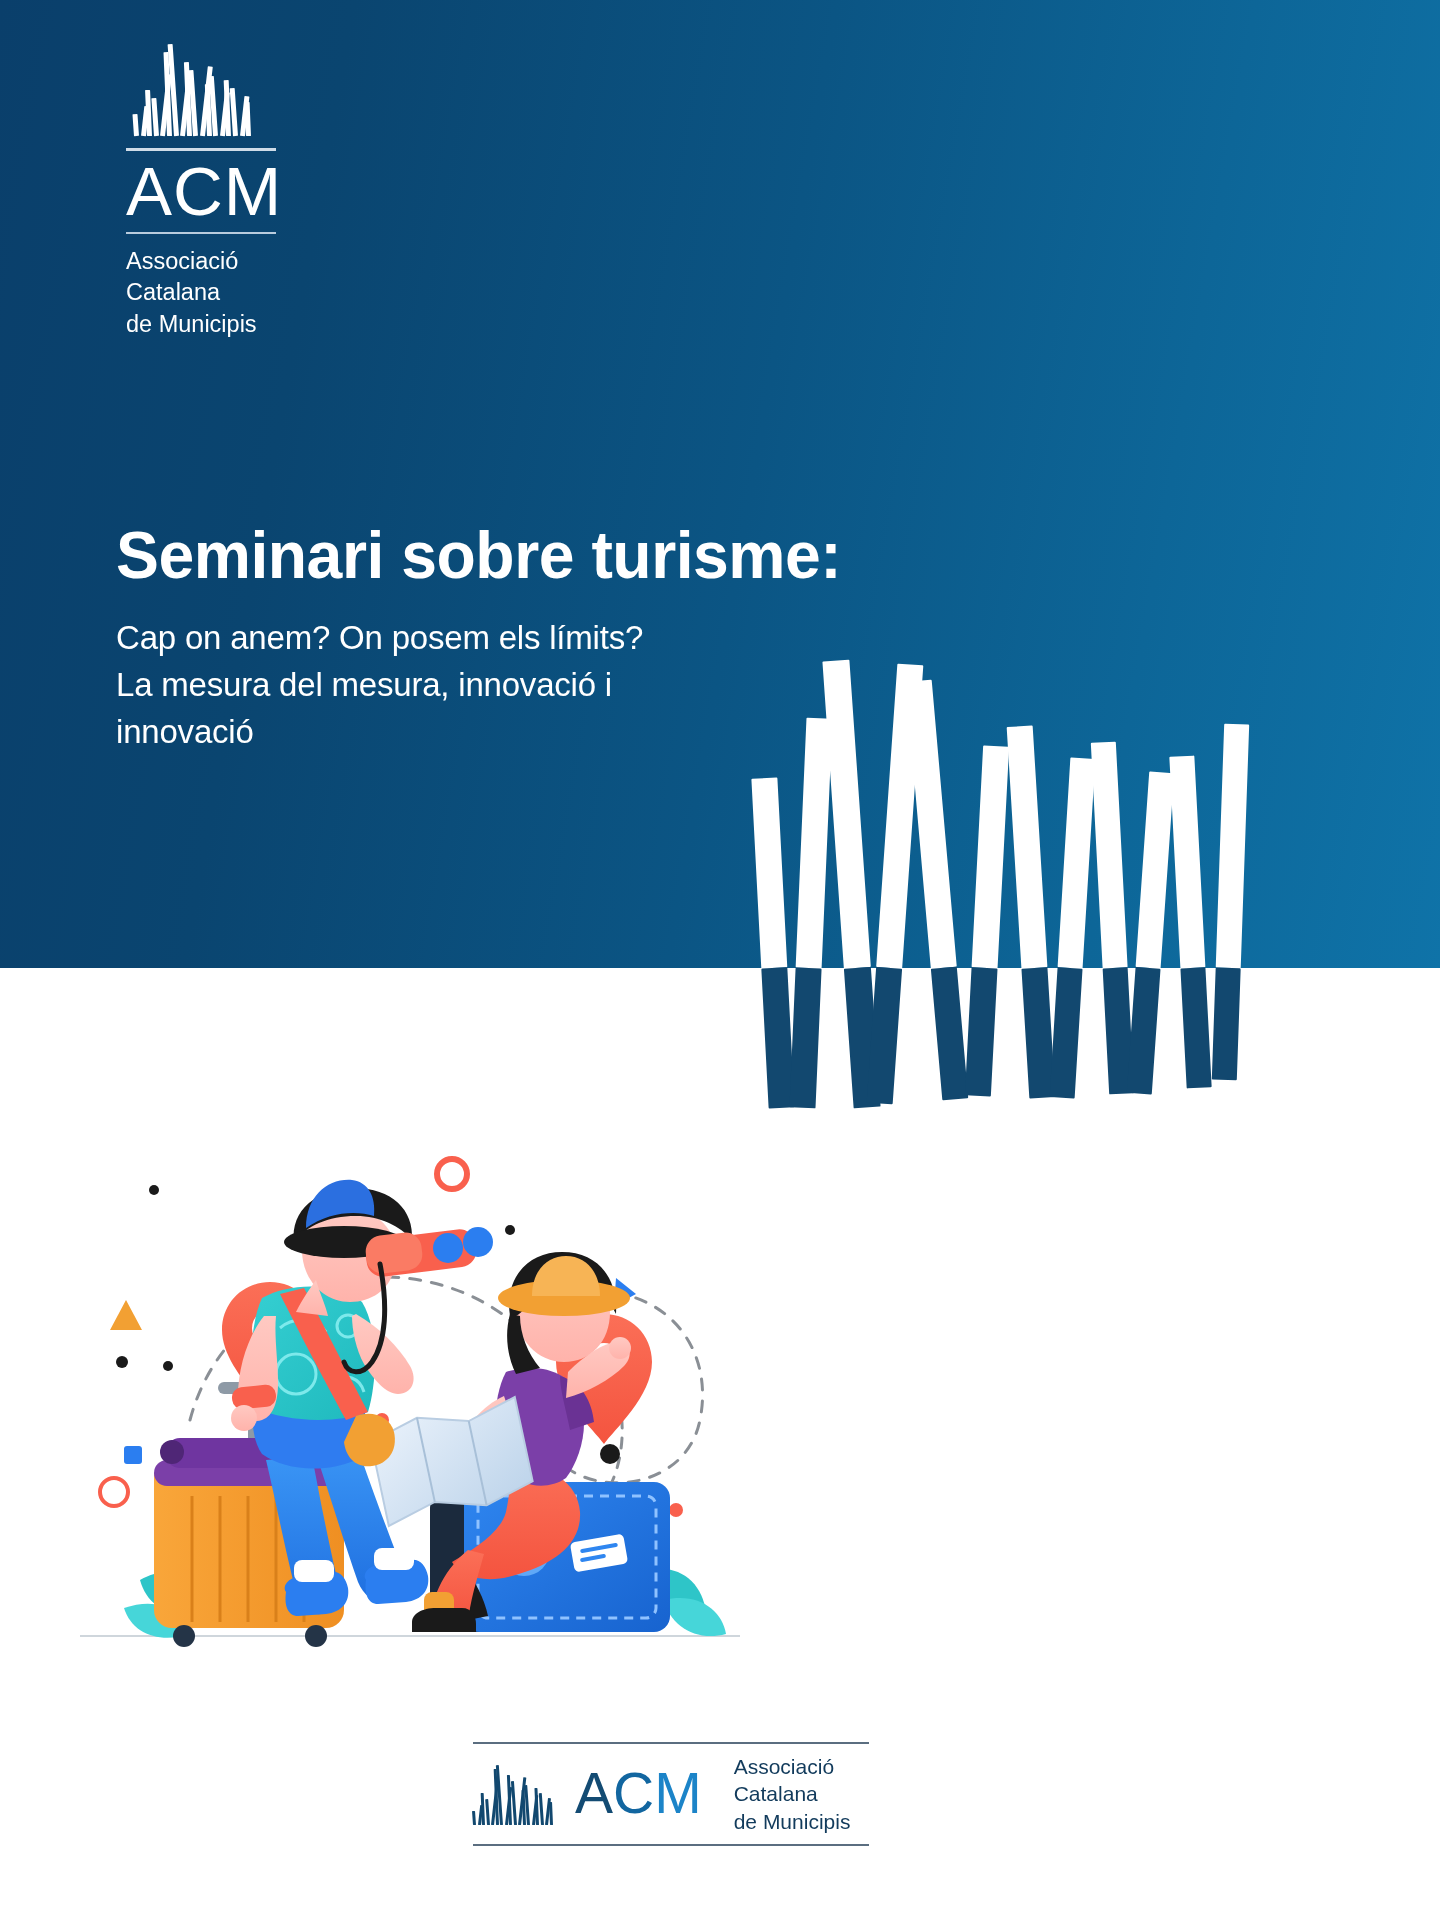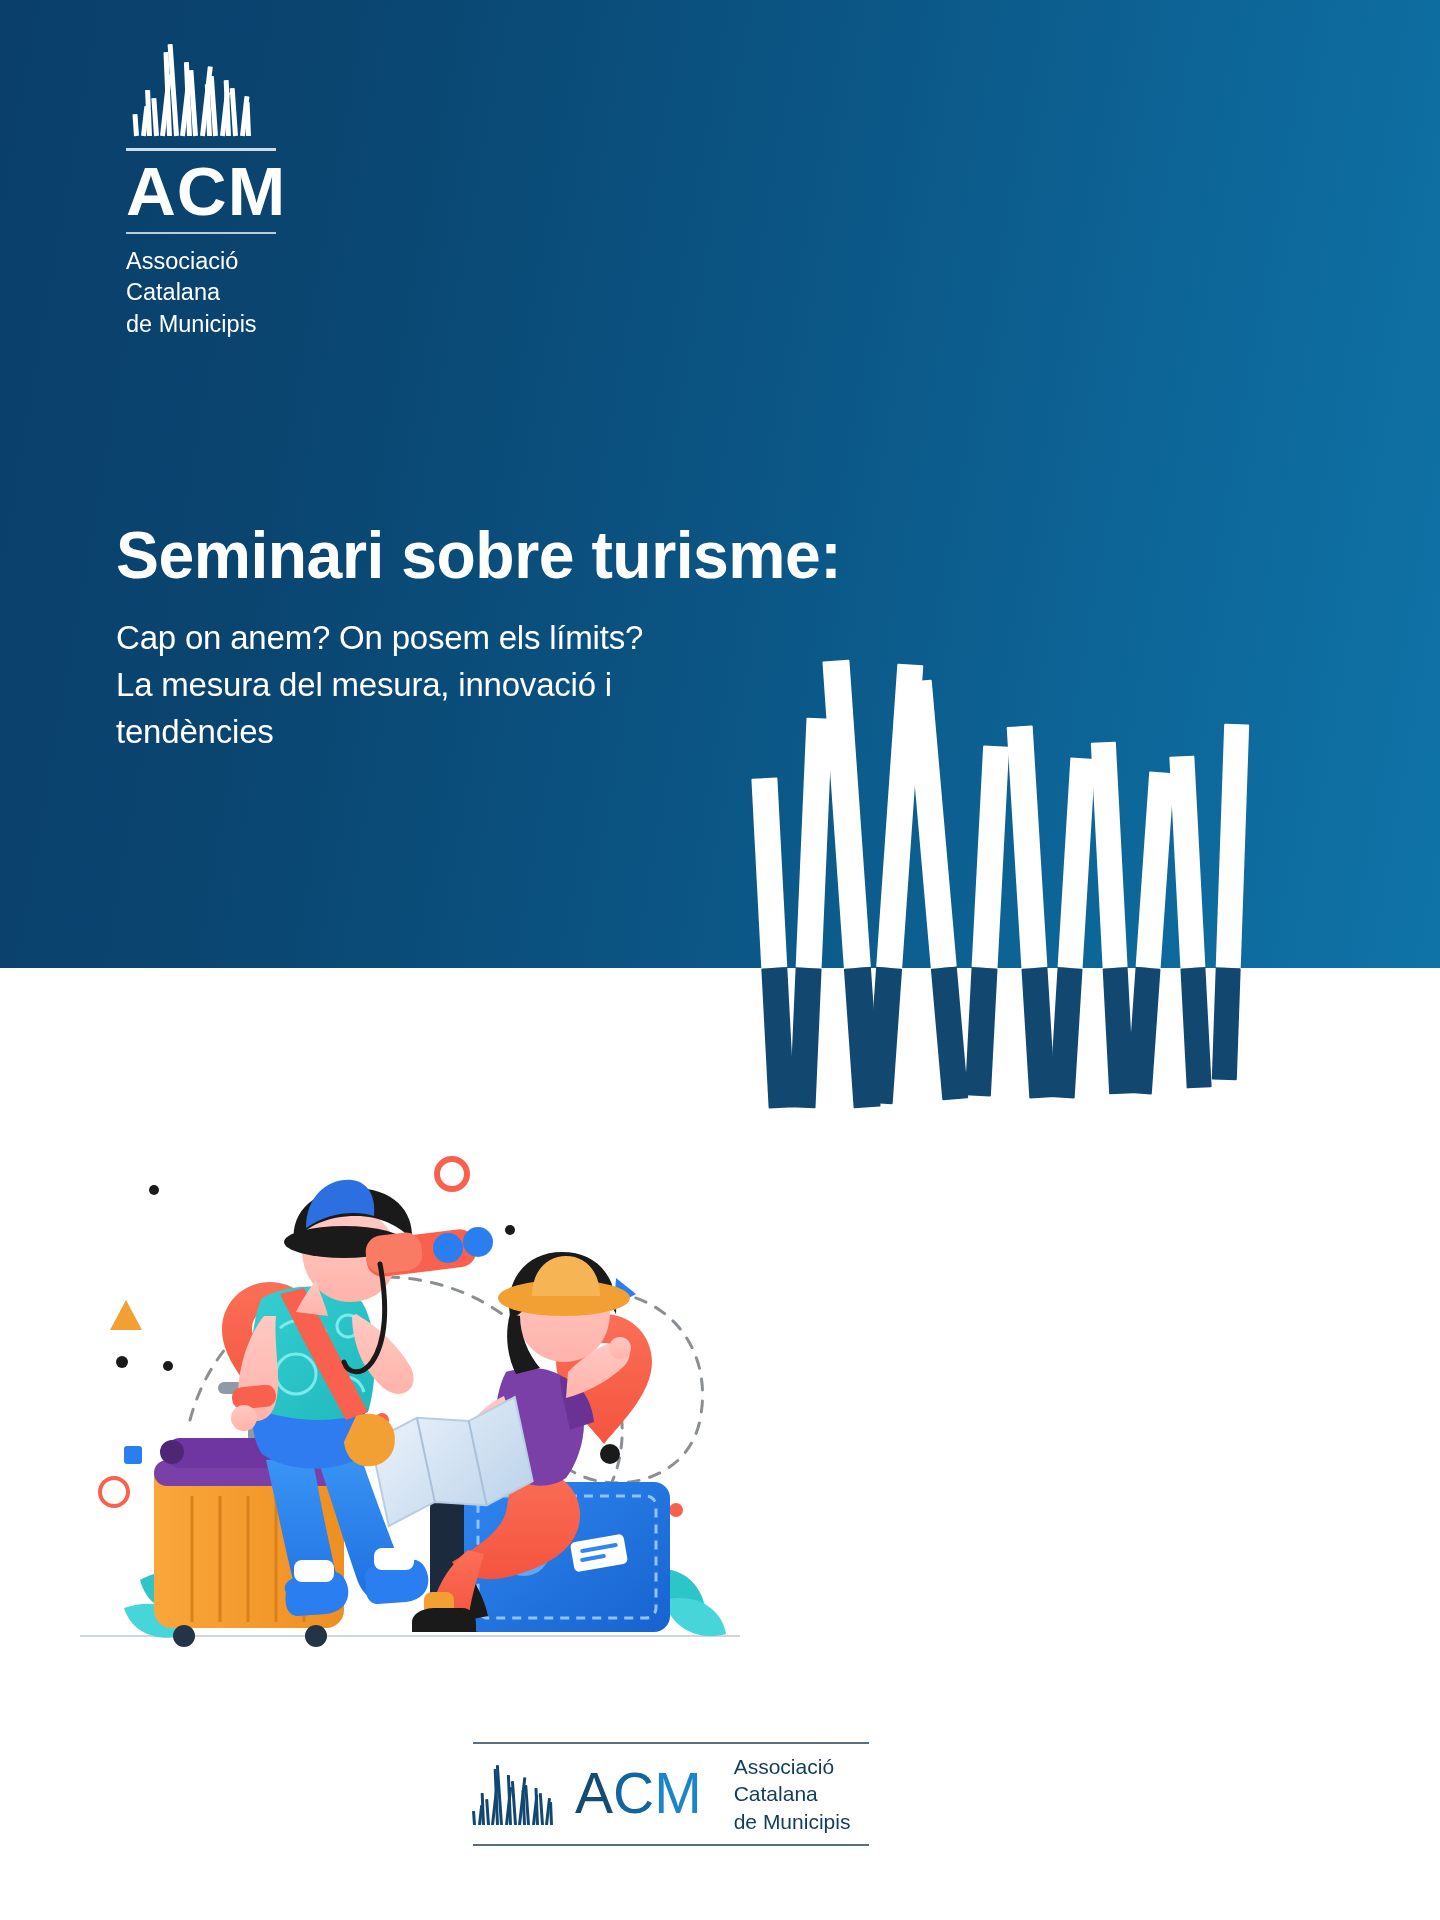--- a/index.html
+++ b/index.html
@@ -58,21 +58,21 @@
     background: #cfdce8;
     width: 150px;
     margin-top: 12px;
   }
   .rule-bottom { margin-top: 6px; height: 2px; background:#b9ccde; }
   .acm-word {
     font-family: "Liberation Sans", sans-serif;
     font-size: 69px;
     line-height: 1.0;
     letter-spacing: 1px;
-    font-weight: 700;
+    font-weight: 400;
     color: #ffffff;
     margin-top: 6px;
     margin-bottom: 4px;
   }
   .brand-sub {
     margin-top: 12px;
     font-size: 23.5px;
     line-height: 1.33;
     color: #ffffff;
     font-weight: 400;
@@ -219,21 +219,21 @@
         <div>Catalana</div>
         <div>de Municipis</div>
       </div>
     </div>
 
     <div class="title-block">
       <h1 class="main-title">Seminari sobre turisme:</h1>
       <div class="subtitle">
         <div>Cap on anem? On posem els límits?</div>
         <div>La mesura del mesura, innovació i</div>
-        <div>tendències</div>
+        <div>innovació</div>
       </div>
     </div>
   </div>
 
   <div class="barart" id="barArt">
       <div style="position: absolute; left: 0px; top: 118px; width: 26px; height: 330px; transform: rotate(-3deg); transform-origin: center center;">
         <div class="bar2" style="left: 0px; top: 0px; width: 26px; height: 190px; background: rgb(255, 255, 255);"></div>
         <div class="bar2" style="left: 0px; top: 190px; width: 26px; height: 140px; background: rgb(18, 72, 111);"></div>
       </div>
       <div style="position: absolute; left: 38px; top: 58px; width: 26px; height: 390px; transform: rotate(2.5deg); transform-origin: center center;">

